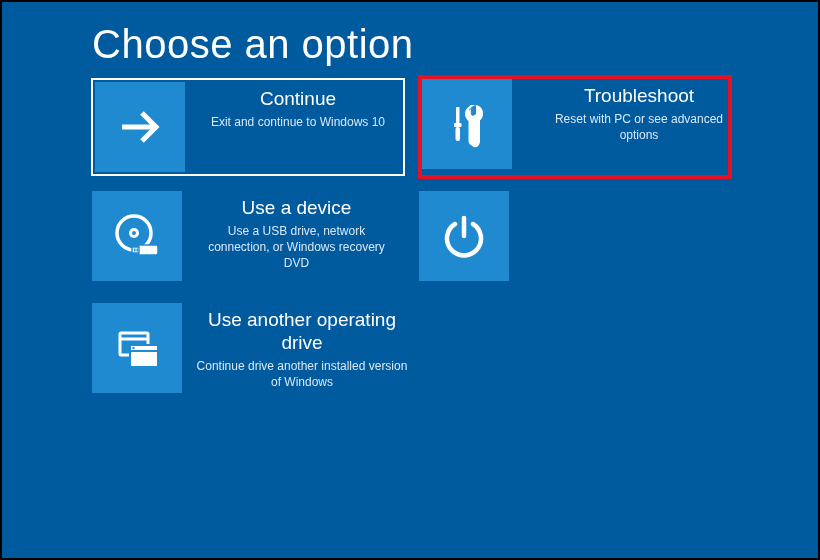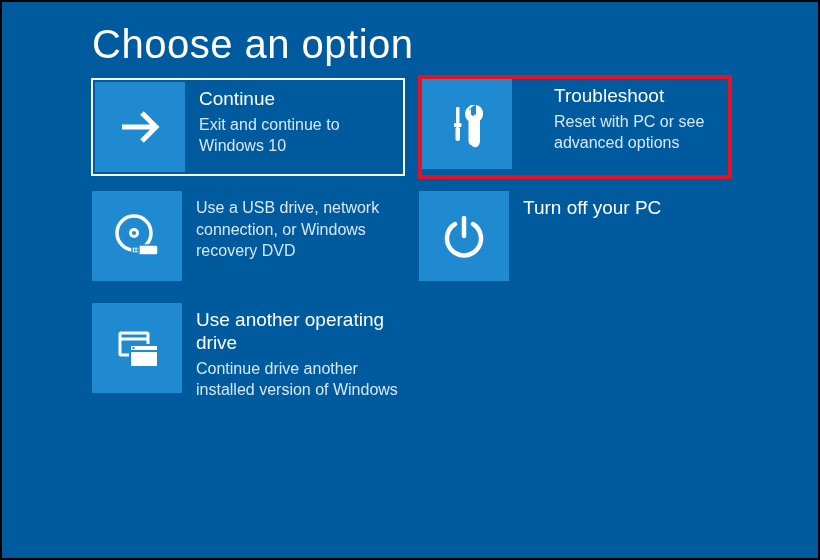--- a/index.html
+++ b/index.html
@@ -23,20 +23,21 @@
     .page-title {
       font-size: 40px;
       font-weight: 300;
       margin-bottom: 12px;
       letter-spacing: 0.5px;
     }
     .tile-grid {
       display: flex;
       flex-direction: column;
       gap: 16px;
+      text-align: center;
     }
     .tile-row {
       display: flex;
       gap: 18px;
     }
     .tile {
       display: flex;
       align-items: flex-start;
       width: 320px;
       min-height: 96px;
@@ -71,21 +72,21 @@
       padding: 6px 4px 0 14px;
       flex: 1;
     }
     .tile-title {
       font-size: 19px;
       font-weight: 300;
       line-height: 1.2;
       margin-bottom: 3px;
     }
     .tile-desc {
-      font-size: 16px;
+      font-size: 12px;
       line-height: 1.35;
       color: #d8e8f5;
       font-weight: 400;
     }
     svg {
       fill: #ffffff;
       stroke: #ffffff;
     }
   </style>
 </head>
@@ -151,37 +152,34 @@
             </g>
             <g fill="#ffffff" stroke="#1f8ad0" stroke-width="1.5">
               <rect x="30" y="38" width="20" height="10" rx="2"></rect>
               <rect x="24" y="40" width="7" height="6" fill="#ffffff"></rect>
               <rect x="26" y="41.5" width="1.5" height="3" fill="#1f8ad0" stroke="none"></rect>
               <rect x="28.5" y="41.5" width="1.5" height="3" fill="#1f8ad0" stroke="none"></rect>
             </g>
           </svg>
         </div>
         <div class="tile-text">
+          <div class="tile-title">Use a device</div>
           <div class="tile-desc">Use a USB drive, network connection, or Windows recovery DVD</div>
         </div>
       </div>
 
       <div class="tile">
         <div class="tile-icon">
           <svg width="50" height="50" viewBox="0 0 50 50">
             <g fill="none" stroke="#ffffff" stroke-width="4.5" stroke-linecap="round">
               <path d="M 16 13 A 17 17 0 1 0 34 13"></path>
               <line x1="25" y1="7" x2="25" y2="25"></line>
             </g>
           </svg>
         </div>
-        <div class="tile-text">
-          <div class="tile-title">Turn off your PC</div>
-          <div class="tile-desc"></div>
-        </div>
       </div>
 
     </div>
 
     <div class="tile-row">
 
       <div class="tile">
         <div class="tile-icon">
           <svg width="54" height="54" viewBox="0 0 54 54">
             <g fill="none" stroke="#ffffff" stroke-width="3">

